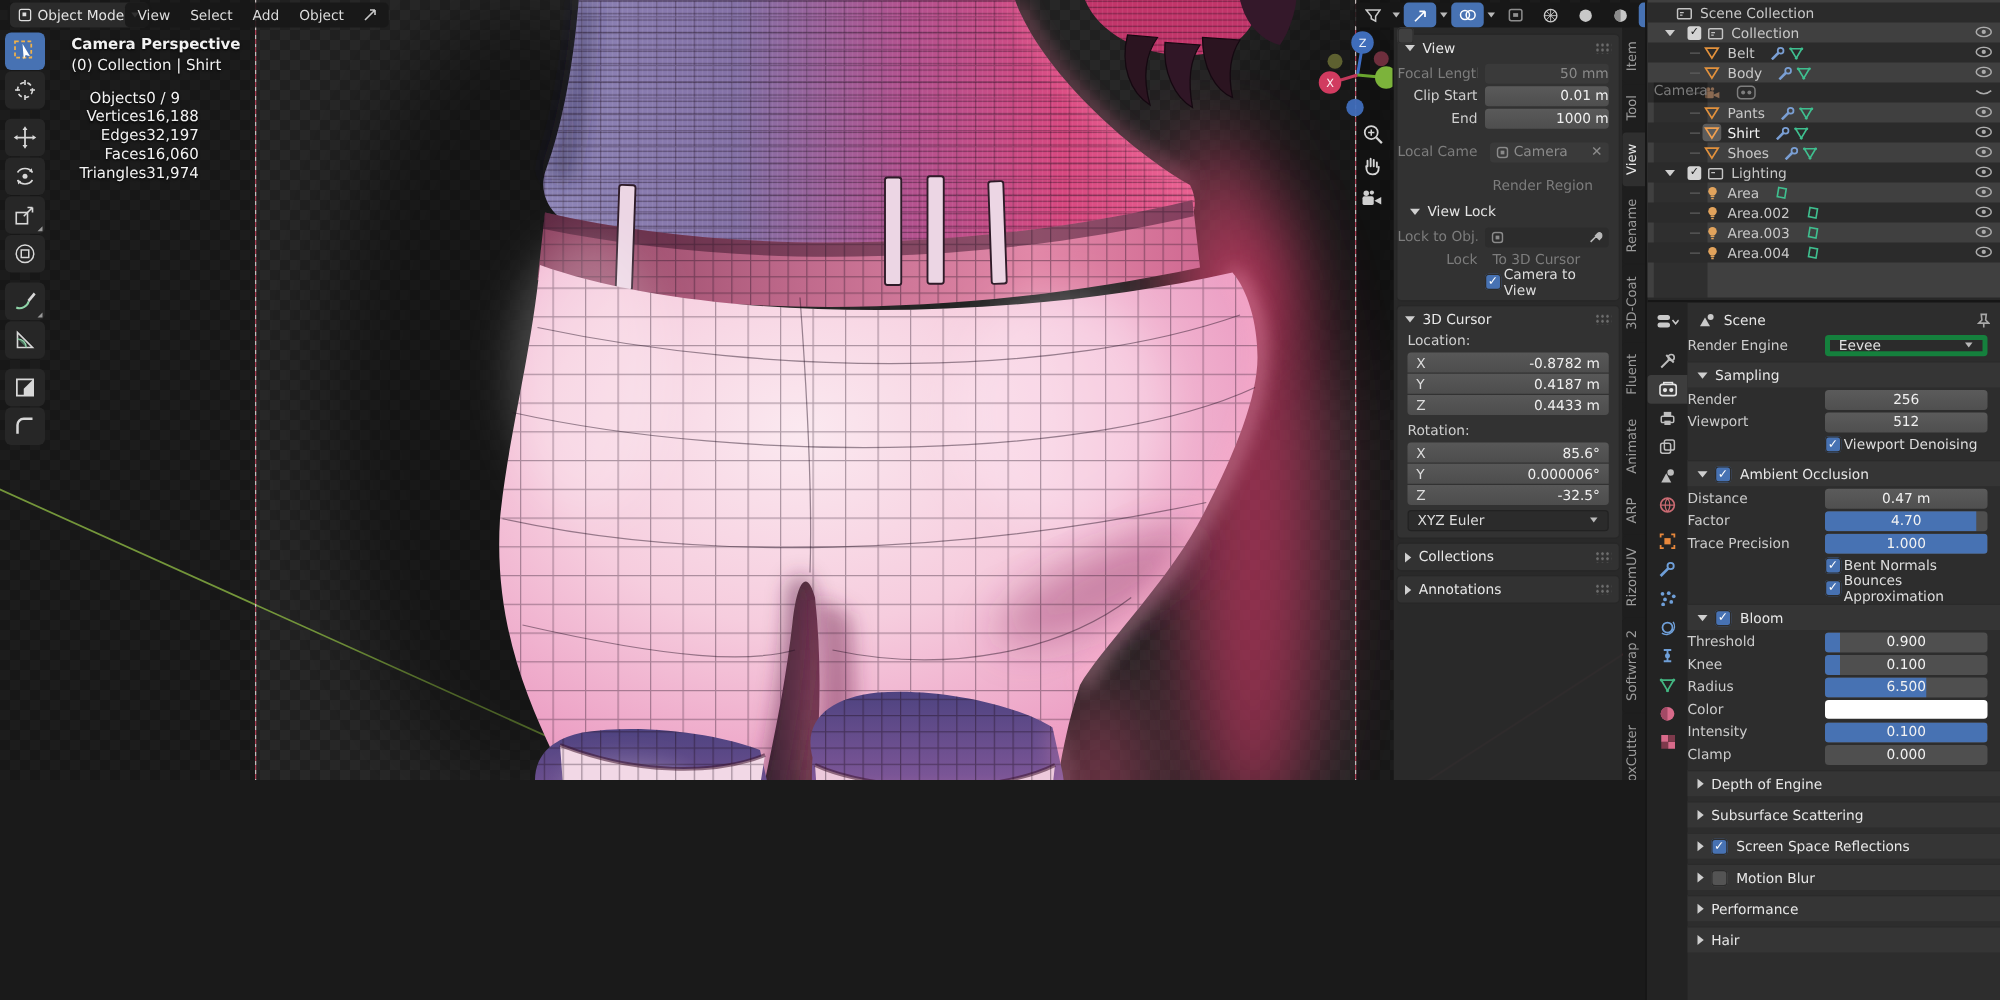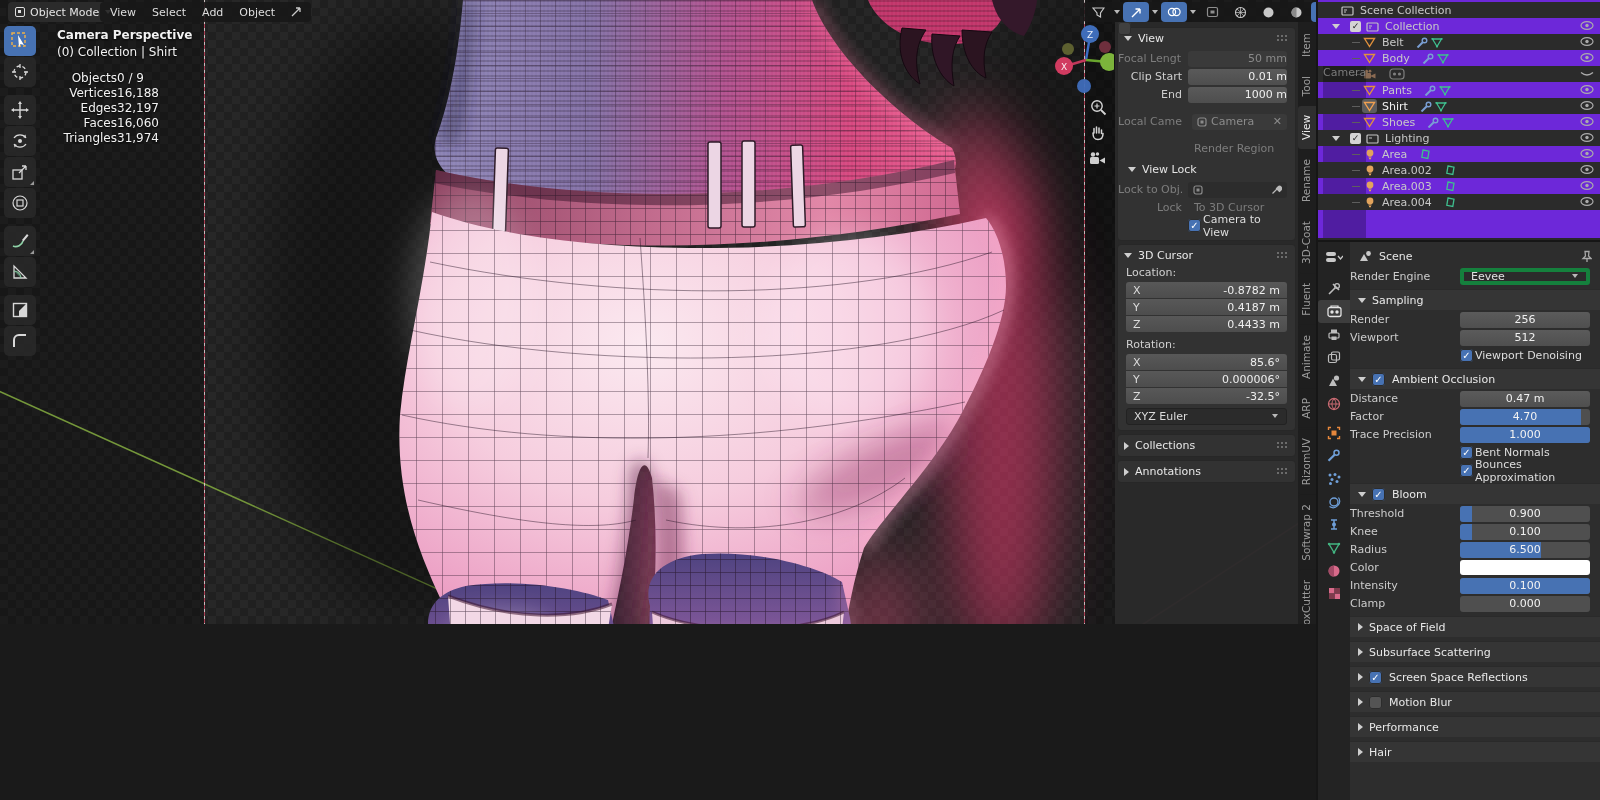--- a/index.html
+++ b/index.html
@@ -101,21 +101,21 @@
   #ntabs { position:absolute; left:1298px; top:22px; width:18px; height:778px; z-index:41;
     background:#1e1e1e; display:flex; flex-direction:column; padding-top:2px; }
   .vtab { writing-mode:vertical-rl; transform:rotate(180deg); background:#1e1e1e; color:#9c9c9c;
     padding:9px 2px; text-align:center; width:18px; border-radius:0 3px 3px 0; margin-bottom:1px;
     font-size:10.5px; }
   .vtab.active { background:#2f2f2f; color:#e8e8e8; }
 
   
   #rightcol { position:absolute; left:1316px; top:0; width:284px; height:800px; background:#282828;
     border-left:2px solid #161616; }
-  #outliner { position:absolute; left:0; top:0; width:282px; height:238px; background:#6d28d9;
+  #outliner { position:absolute; left:0; top:0; width:282px; height:238px; background:#404040;
     overflow:hidden; padding-top:2px; }
   .orow { display:flex; align-items:center; height:16px; padding-right:6px; position:relative; }
   .orow:nth-child(odd) { background:#2b2b2b; }
   .orow .lab { margin-left:5px; color:#c8c8c8; }
   .orow .lab.dim { color:#7b7b7b; } .orow .lab.sel { color:#f1f1f1; }
   .orow .badges { display:flex; gap:3px; margin-left:12px; align-items:center; }
   .orow .eye { margin-left:auto; }
   .ochk { width:11px; height:11px; background:#d4d4d4; border-radius:2px; color:#1c1c1c;
     font-size:9px; line-height:11px; text-align:center; margin:0 4px; flex:none; }
   .icon-wrap { width:15px; height:14px; display:flex; align-items:center; justify-content:center; flex:none; }
@@ -1125,21 +1125,21 @@
           </div>
         <div class="crow">
             <span class="cl">Clamp</span>
           <div class="slider">
               <span class="sval">0.000</span>
             </div>
           </div>
 
         <div class="pnl-head">
           <span class="tri-r"></span>
-          <span>Space of Field</span>
+          <span>Depth of Engine</span>
             <span class="dots"></span>
           </div>
         <div class="pnl-head">
           <span class="tri-r"></span>
           <span>Subsurface Scattering</span>
             <span class="dots"></span>
           </div>
         <div class="pnl-head">
           <span class="tri-r"></span>
           <span class="cbox chk" style="margin-right:7px">✓</span>

